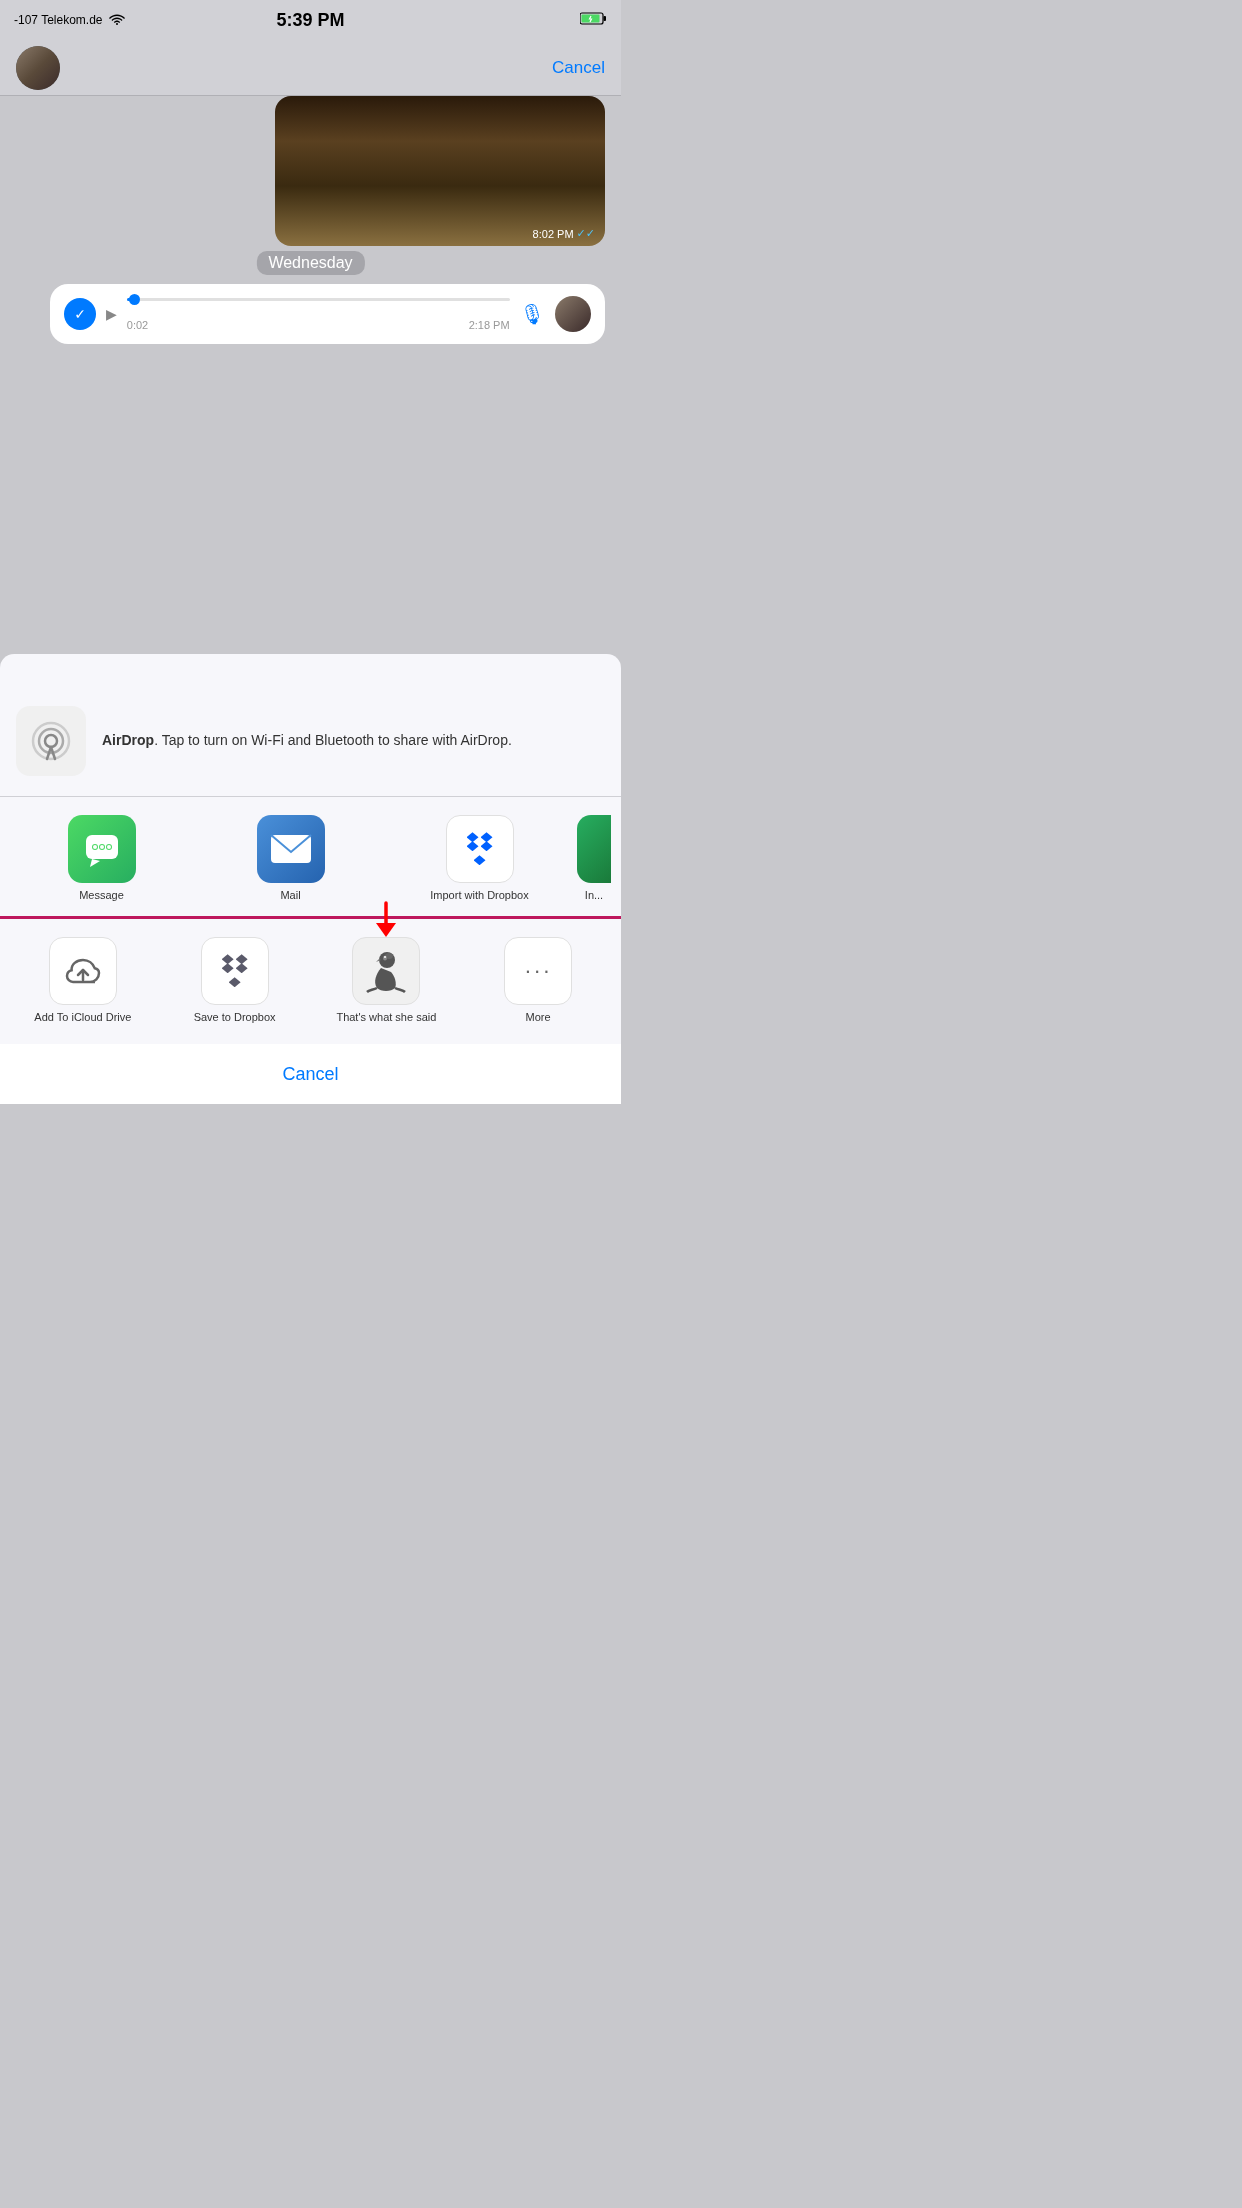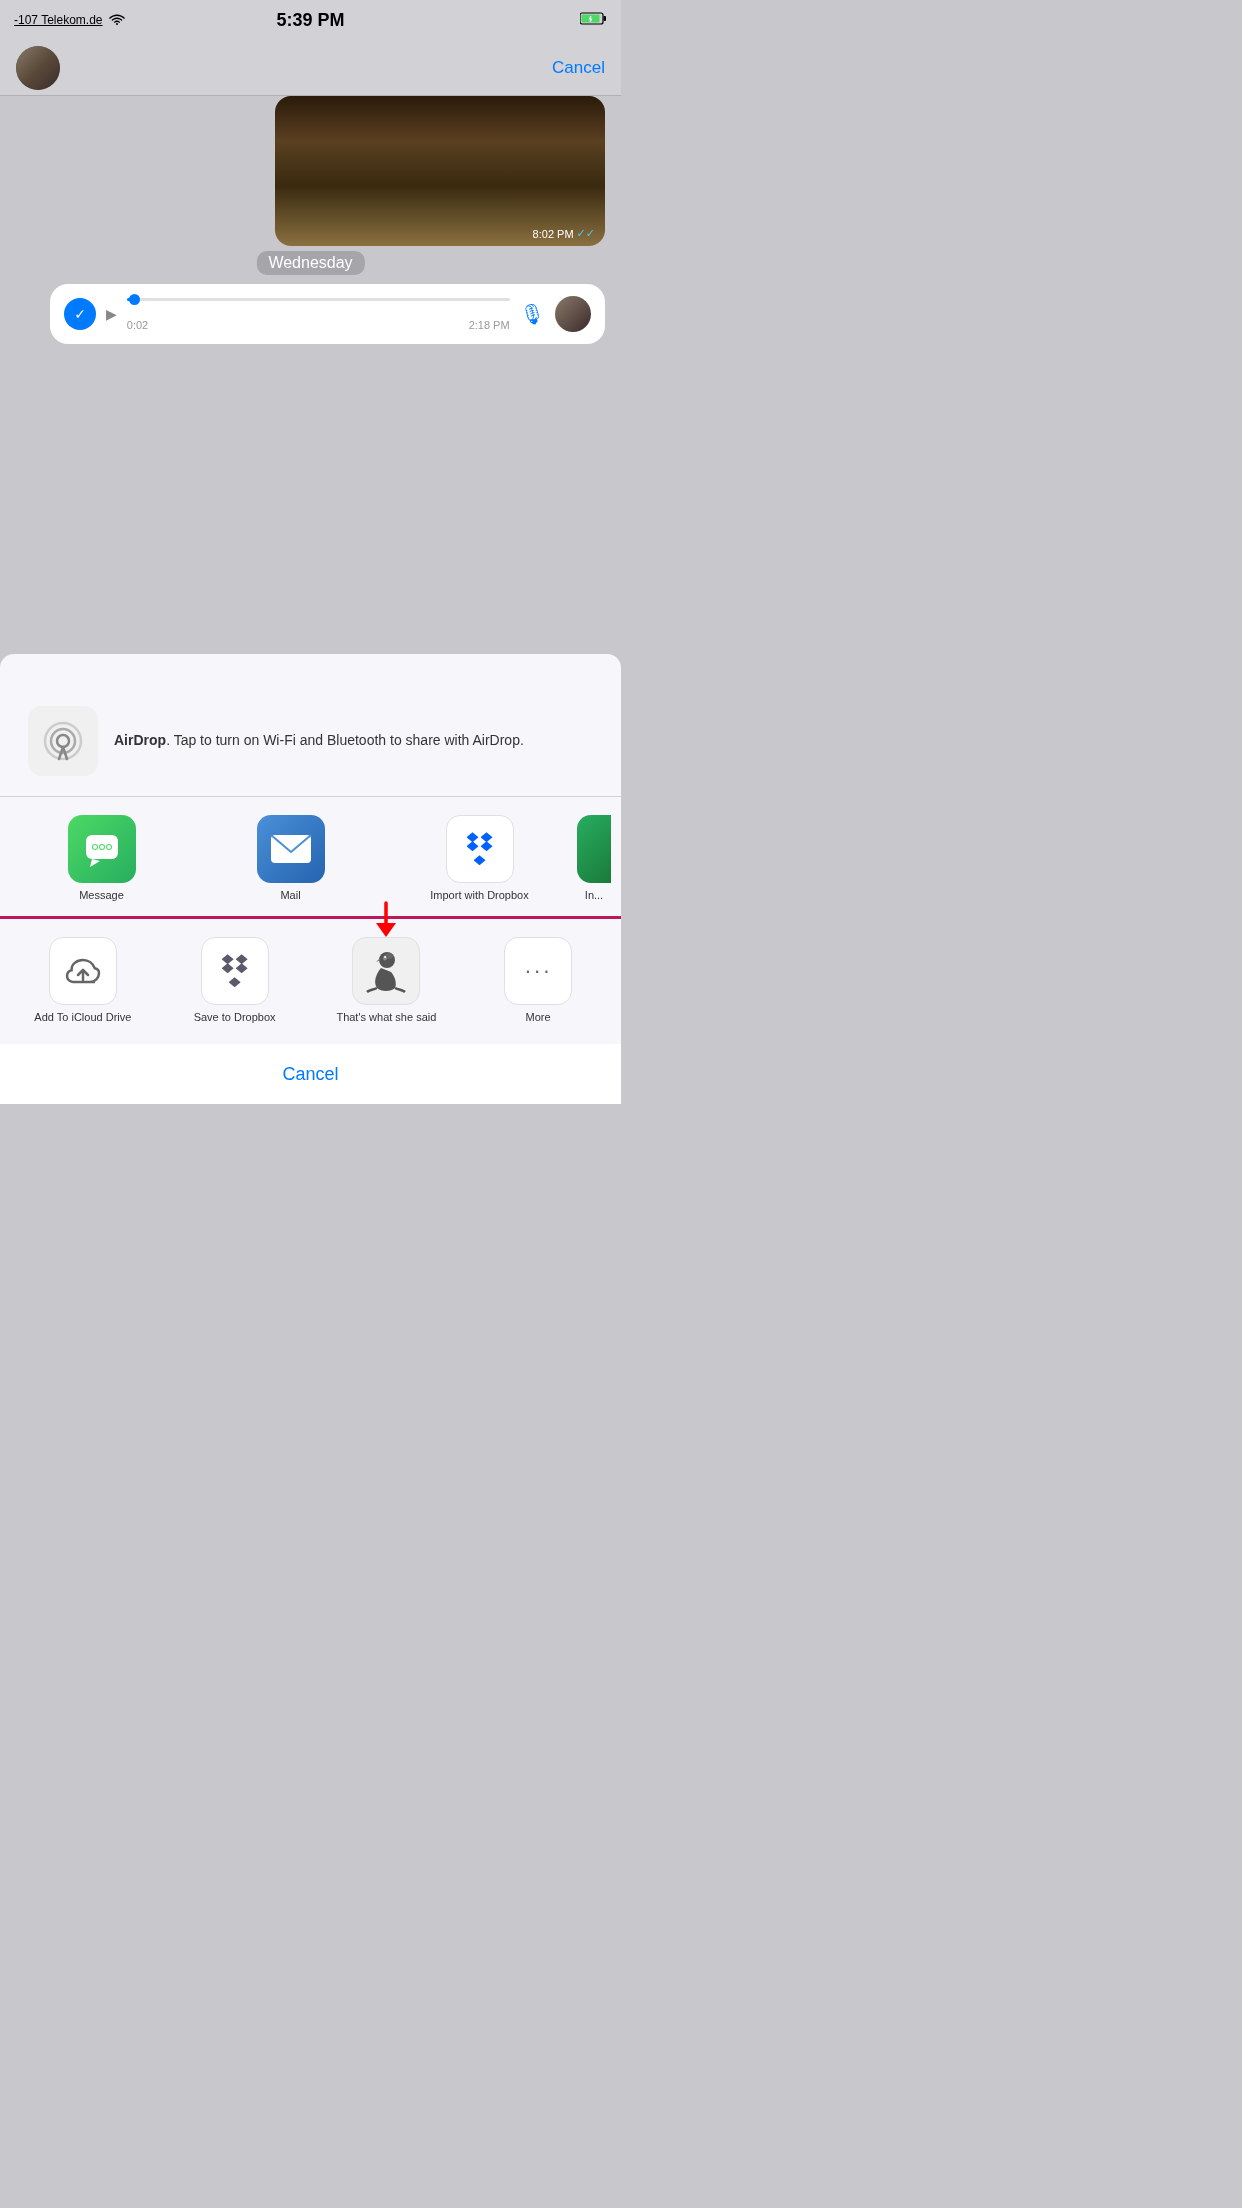--- a/index.html
+++ b/index.html
@@ -18,21 +18,20 @@
     .status-bar {
       width: 100%;
       height: 40px;
       background: #d1d1d6;
       display: flex;
       align-items: center;
       justify-content: space-between;
       padding: 0 14px;
       position: relative;
       z-index: 10;
-      text-decoration: underline;
     }
     .status-left {
       font-size: 12px;
       font-weight: 500;
       color: #000;
       display: flex;
       align-items: center;
       gap: 6px;
     }
     .status-center {
@@ -218,21 +217,21 @@
       left: 0;
       right: 0;
       background: rgba(248,248,252,0.97);
       border-radius: 14px 14px 0 0;
       padding-bottom: 0;
       z-index: 20;
     }
 
     
     .airdrop-section {
-      padding: 20px 28px;
+      padding: 20px 16px;
       display: flex;
       align-items: center;
       gap: 16px;
       border-bottom: 1px solid #d0d0d5;
       margin-top: 32px;
     }
     .airdrop-icon-wrap {
       width: 70px;
       height: 70px;
       background: #f0f0f0;

